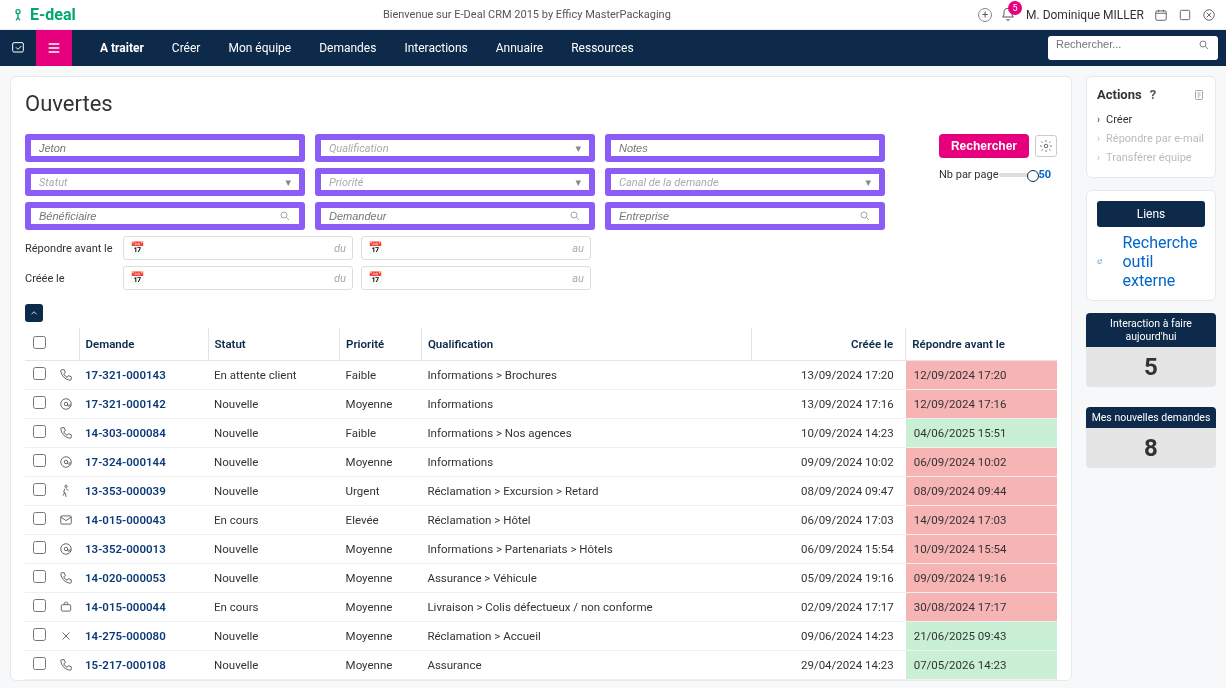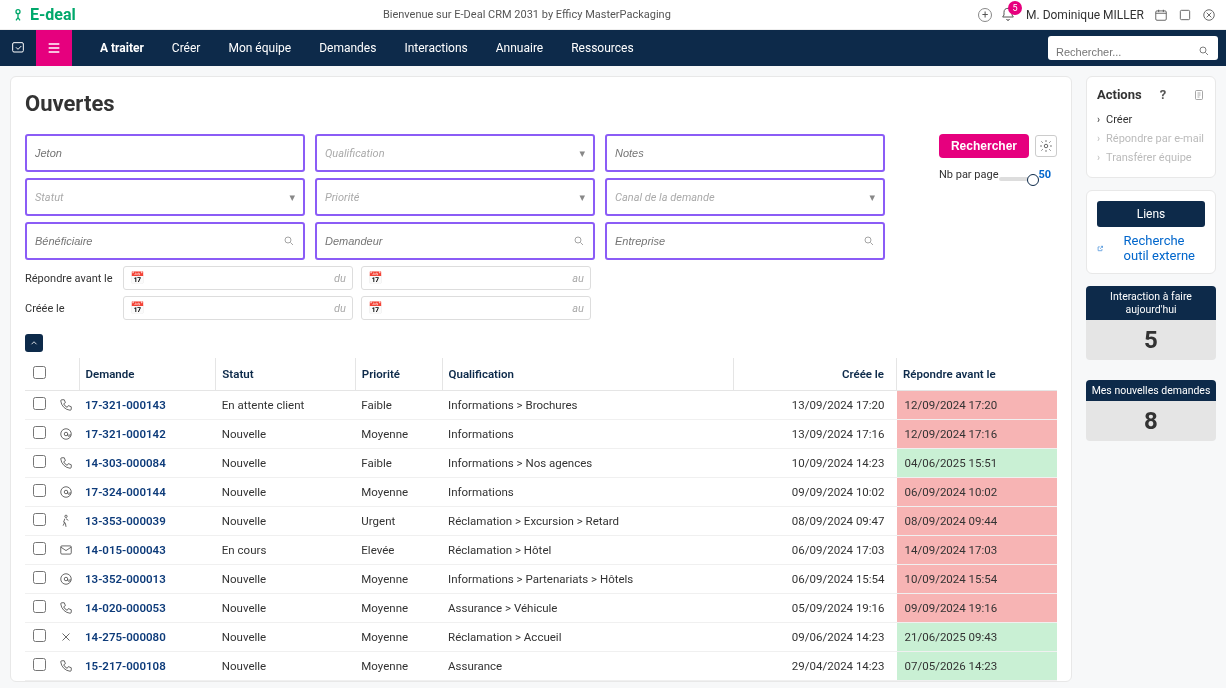--- a/index.html
+++ b/index.html
@@ -12,71 +12,71 @@
 .bell-wrap { position: relative; }
 .badge { position: absolute; top: -6px; right: -6px; background: #e6007e; color: #fff; border-radius: 50%; width: 14px; height: 14px; font-size: 9px; display: flex; align-items: center; justify-content: center; }
 .icon-btn { cursor: pointer; color: #555; display:inline-flex; }
 svg { display: block; }
 
 .navbar { display: flex; align-items: center; background: #0d2a4a; height: 36px; color: #fff; gap: 0; }
 .nav-icon { width: 36px; height: 36px; display: flex; align-items: center; justify-content: center; cursor: pointer; }
 .nav-hamburger { background: #e6007e; }
 .nav-item { padding: 0 14px; height: 36px; display: flex; align-items: center; cursor: pointer; font-size: 12px; }
 .nav-spacer { flex: 1; }
-.searchbox { display: flex; align-items: flex-end; background: #fff; border-radius: 3px; margin: 0 8px; padding: 2px 8px; width: 170px; height: 24px; text-decoration: underline; }
+.searchbox { display: flex; align-items: flex-start; background: #fff; border-radius: 3px; margin: 0 8px; padding: 2px 8px; width: 170px; height: 24px; text-decoration: underline; }
 .searchbox input { border: none; outline: none; flex: 1; font-size: 11px; }
 
 .body-area { display: flex; gap: 14px; padding: 10px; background: #f7f8f9; }
 .main { flex: 1; background: #fff; border: 1px solid #e8e8e8; border-radius: 6px; padding: 14px 14px 0 14px; overflow:hidden;}
 .side { width: 130px; display: flex; flex-direction: column; gap: 12px; }
 
-.page-title { font-size: 22px; font-weight: bold; margin-bottom: 18px; }
+.page-title { font-size: 22px; font-weight: normal; margin-bottom: 18px; }
 
 .filters { display: flex; flex-direction: column; gap: 6px; margin-bottom: 8px; }
 .filter-row { display: flex; gap: 10px; align-items: center; }
-.fbox { border: 2px solid #8b5cf6; border-radius: 3px; height: 15px; display: flex; align-items: center; padding: 17px 8px; color: #aaa; font-style: italic; font-size: 11px; position: relative; }
+.fbox { border: 6px solid #8b5cf6; border-radius: 3px; height: 15px; display: flex; align-items: center; padding: 8px 8px; color: #aaa; font-style: italic; font-size: 11px; position: relative; }
 .fbox.w1 { width: 280px; }
 .fbox-icon { margin-left: auto; font-style: normal; color: #888; }
 .fbox input { border:none; outline:none; flex:1; font-style:italic; font-size:11px; color:#333; background:transparent;}
 .date-row { display: flex; align-items: center; gap: 8px; font-size: 11px; }
 .date-row .lbl { width: 90px; }
 .date-box { display: flex; align-items: center; border: 1px solid #ddd; border-radius: 3px; height: 24px; padding: 0 6px; gap: 6px; width: 230px; }
 .date-box .cal { font-size: 12px; }
 .date-box input { border:none; outline:none; flex:1; font-size:11px; }
 .date-box .du { font-style: italic; color: #aaa; margin-left: auto; }
 
 .search-btn { background: #e6007e; color: #fff; border: none; border-radius: 4px; padding: 5px 12px; font-size: 12px; font-weight: bold; cursor: pointer; }
 .gear-btn { border: 1px solid #ccc; border-radius: 3px; width: 22px; height: 22px; display: flex; align-items: center; justify-content: center; cursor: pointer; }
-.perpage { font-size: 11px; display: flex; align-items: flex-end; margin-top: 6px; }
+.perpage { font-size: 11px; display: flex; align-items: center; margin-top: 6px; }
 .slider { width: 40px; height: 4px; background: #ddd; border-radius: 2px; position: relative; }
 .slider::after { content: ''; position: absolute; right: 0; top: -3px; width: 10px; height: 10px; border-radius: 50%; background: #fff; border: 1px solid #0d2a4a; }
 .perpage-val { color: #0066cc; font-weight: bold; }
 
 .collapse-toggle { background: #0d2a4a; color: #fff; width: 18px; height: 18px; border-radius: 3px; display: inline-flex; align-items: center; justify-content: center; cursor: pointer; margin-top: 6px; }
 
 .table-wrap { margin-top: 6px; }
 table { width: 100%; border-collapse: collapse; font-size: 11.5px; }
 thead th { text-align: left; padding: 8px 6px; color: #0d2a4a; font-weight: 600; border-bottom: 1px solid #e5e5e5; position: relative; }
 tbody td { padding: 6px 6px; border-bottom: 1px solid #f0f0f0; vertical-align: middle; }
 .chk { width: 28px; text-align: center; }
 .icon-col { width: 26px; text-align: center; color: #555; }
 .demande-link { color: #0d3b7a; font-weight: 600; cursor: pointer; }
 .created-col { text-align: right; padding-right: 12px; }
 .resp-cell { padding: 4px 8px; }
 .resp-red { background: #f7b4b4; }
 .resp-green { background: #c9f0d4; }
 th.col-resize { border-left: 1px solid #e5e5e5; }
 
 .side-panel { background: #fff; border: 1px solid #e8e8e8; border-radius: 6px; padding: 10px; }
-.side-panel h3 { font-size: 13px; font-weight: bold; margin-bottom: 8px; display: flex; align-items: center; gap: 18px; }
+.side-panel h3 { font-size: 13px; font-weight: bold; margin-bottom: 8px; display: flex; align-items: center; gap: 8px; }
 .side-action { display: flex; align-items: center; gap: 6px; font-size: 11px; padding: 3px 0; cursor: pointer; color: #333; }
 .side-action.disabled { color: #bbb; cursor: default; }
 .side-action .chev { font-size: 10px; }
 .liens-btn { background: #0d2a4a; color: #fff; text-align: center; padding: 6px; border-radius: 3px; font-size: 12px; cursor: pointer; margin-bottom: 6px; }
-.ext-link { color: #0066cc; font-size: 13px; cursor: pointer; display: flex; align-items: center; gap: 20px; }
+.ext-link { color: #0066cc; font-size: 16px; cursor: pointer; display: flex; align-items: center; gap: 20px; }
 
 .stat-card { border-radius: 4px; overflow: hidden; }
 .stat-head { background: #0d2a4a; color: #fff; text-align: center; font-size: 10.5px; padding: 4px 2px; }
 .stat-val { background: #e5e5e5; text-align: center; font-size: 24px; font-weight: bold; padding: 6px 0; }
 
 .help-icon { font-weight: bold; color: #555; }
 .export-icon { margin-left: auto; color: #888; cursor: pointer; }
 .plus-circle { border: 1px solid #888; border-radius: 50%; width: 14px; height: 14px; display: inline-flex; align-items: center; justify-content: center; font-size: 11px; color: #555; cursor: pointer; }
 .search-area { display:flex; flex-direction:column; align-items:flex-start; gap:4px;}
 .search-top { display:flex; align-items:center; gap:6px;}
@@ -85,21 +85,21 @@
 <body>
 
 <div class="topbar">
   <div class="logo">
     <svg class="logo-icon" viewBox="0 0 24 24">
         <circle cx="12" cy="7" r="3" fill="none" stroke="#00a86b" stroke-width="2"></circle>
         <path d="M12 10 v6 M9 20 l3-4 l3 4" stroke="#00a86b" stroke-width="2" fill="none"></path>
       </svg>
     <span>E-deal</span>
   </div>
-  <div class="topbar-center">Bienvenue sur E-Deal CRM 2031 by Efficy MasterPackaging</div>
+  <div class="topbar-center">Bienvenue sur E-Deal CRM 2015 by Efficy MasterPackaging</div>
   <span class="plus-circle">+</span>
   <div class="topbar-right">
     <div class="bell-wrap icon-btn">
       <svg width="16" height="16" viewBox="0 0 24 24">
           <path d="M12 2a6 6 0 00-6 6v4l-2 3h16l-2-3V8a6 6 0 00-6-6z M10 18a2 2 0 004 0" fill="none" stroke="#555" stroke-width="1.5"></path>
         </svg>
       <span class="badge">5</span>
     </div>
     <span>M. Dominique MILLER</span>
     <span class="icon-btn">
@@ -392,20 +392,35 @@
                 <svg width="14" height="14" viewBox="0 0 24 24">
                   <path d="M5 3h4l2 5-3 2a12 12 0 006 6l2-3 5 2v4a2 2 0 01-2 2A18 18 0 013 5a2 2 0 012-2z" fill="none" stroke="#555" stroke-width="1.5"></path>
                 </svg>
               </td>
               <td><span class="demande-link">14-020-000053</span></td>
               <td>Nouvelle</td>
               <td>Moyenne</td>
               <td>Assurance &gt; Véhicule</td>
               <td class="created-col">05/09/2024 19:16</td>
               <td class="resp-cell resp-red">09/09/2024 19:16</td>
+            </tr>
+            <tr>
+              <td class="chk"><input type="checkbox" style=""></td>
+              <td class="icon-col">
+                <svg width="14" height="14" viewBox="0 0 24 24">
+                  <rect x="4" y="8" width="16" height="11" rx="2" fill="none" stroke="#555" stroke-width="1.5"></rect>
+                  <path d="M9 8V6a2 2 0 012-2h2a2 2 0 012 2v2" fill="none" stroke="#555" stroke-width="1.5"></path>
+                </svg>
+              </td>
+              <td><span class="demande-link">14-015-000044</span></td>
+              <td>En cours</td>
+              <td>Moyenne</td>
+              <td>Livraison &gt; Colis défectueux / non conforme</td>
+              <td class="created-col">02/09/2024 17:17</td>
+              <td class="resp-cell resp-red">30/08/2024 17:17</td>
             </tr>
             <tr>
               <td class="chk"><input type="checkbox" style=""></td>
               <td class="icon-col">
                 <svg width="14" height="14" viewBox="0 0 24 24">
                   <path d="M6 6l12 12M18 6L6 18" stroke="#555" stroke-width="1.5"></path>
                 </svg>
               </td>
               <td><span class="demande-link">14-275-000080</span></td>
               <td>Nouvelle</td>

